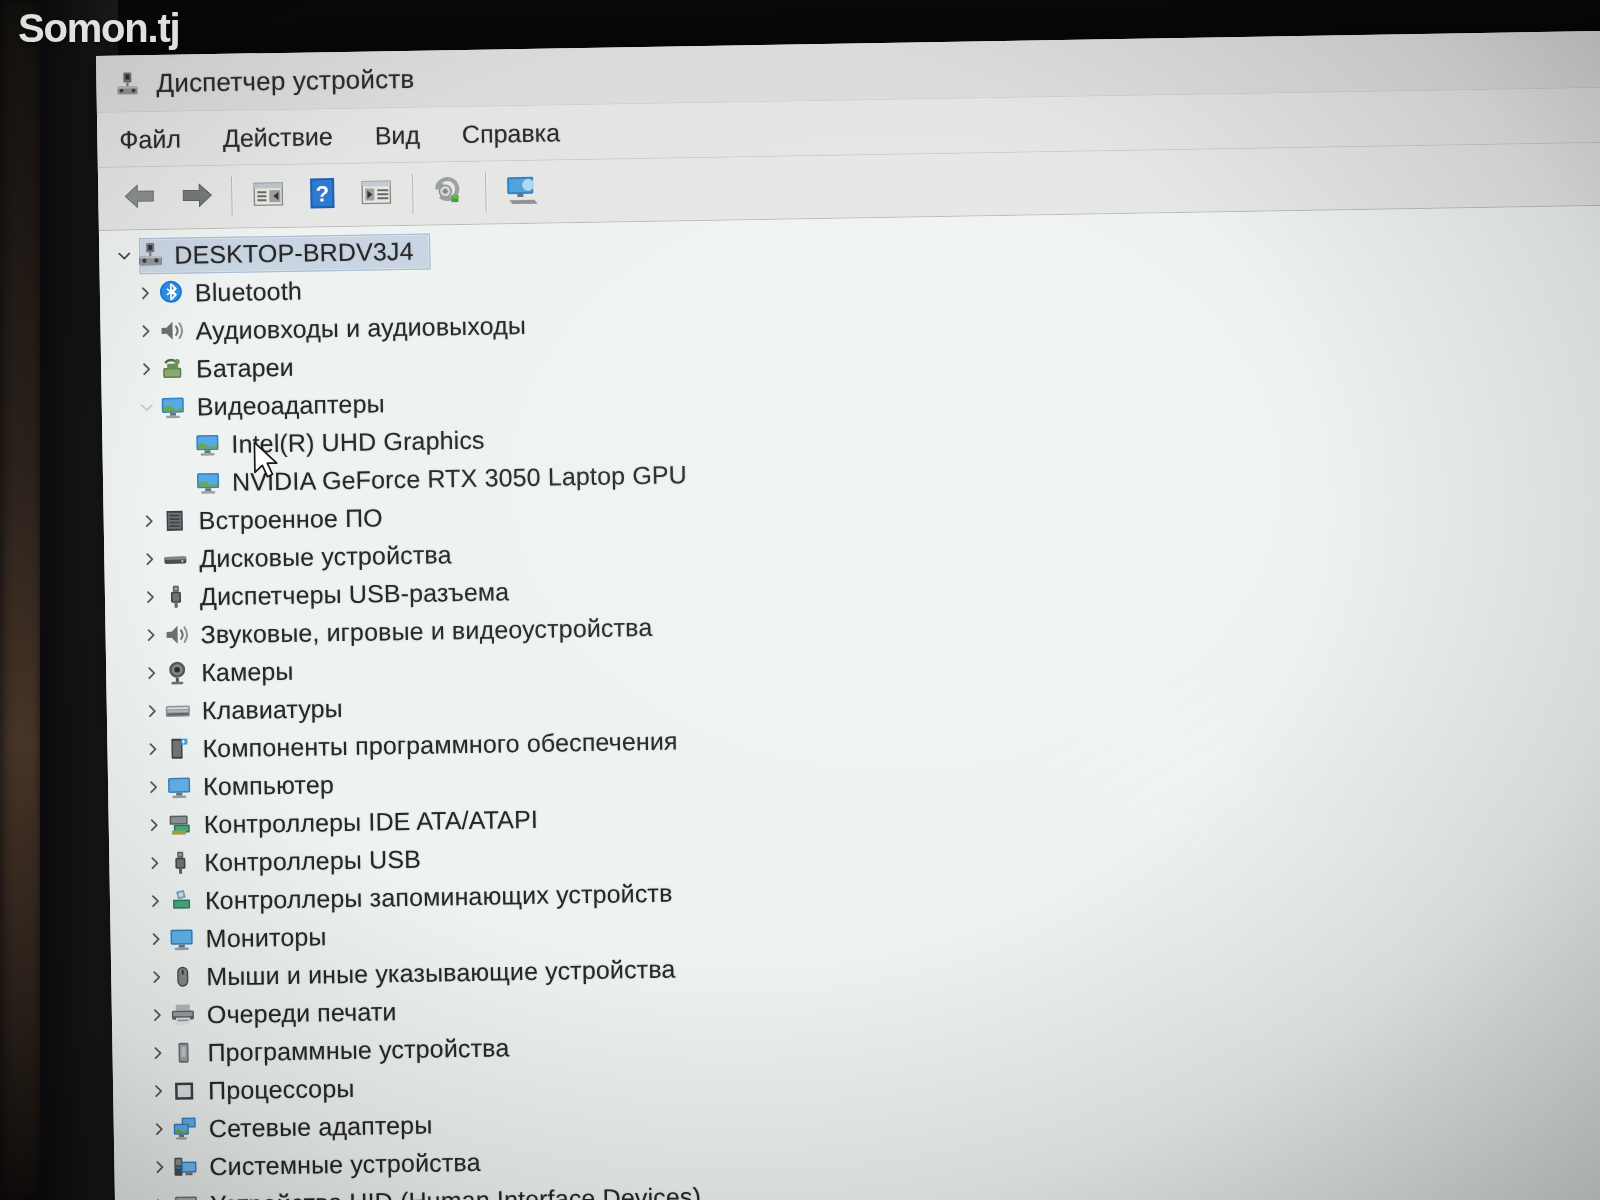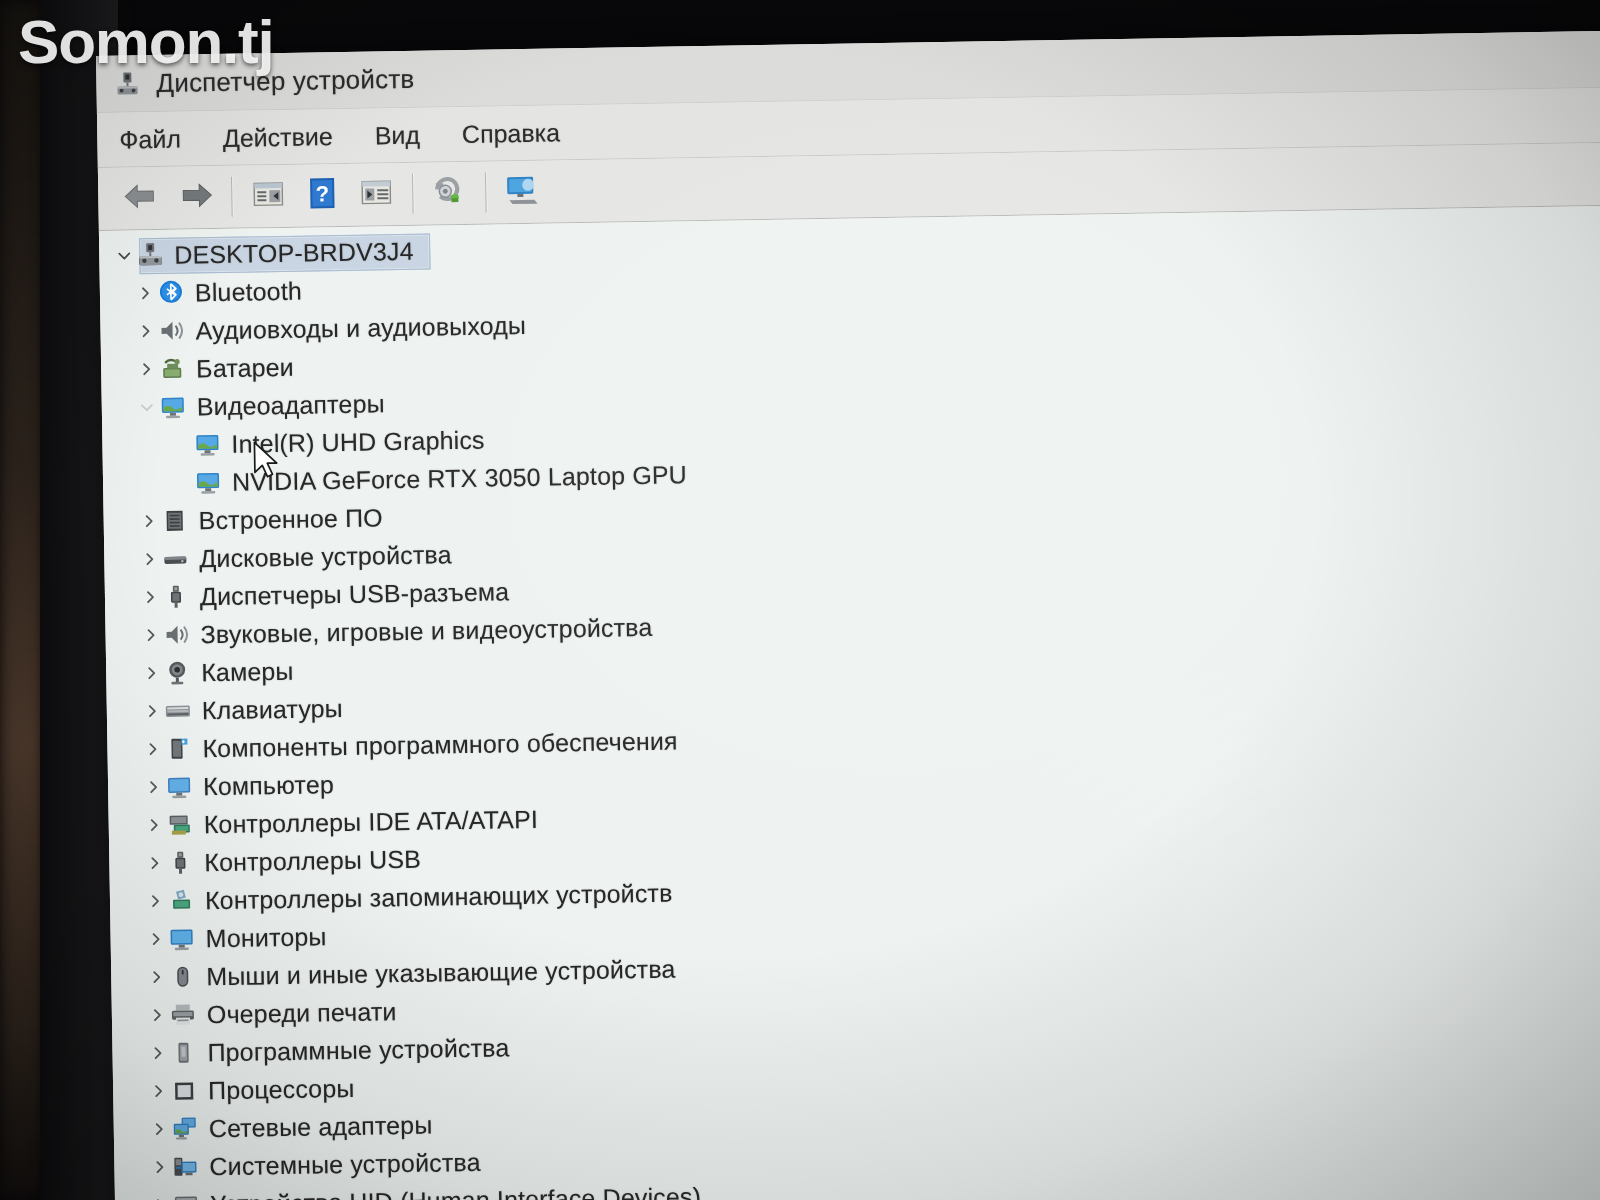--- a/index.html
+++ b/index.html
@@ -135,21 +135,21 @@
       rgba(0,0,0,0) 46%, rgba(0,0,0,.10) 72%, rgba(0,0,0,.30) 100%);
   }
   #softness{
     position:absolute;inset:0;pointer-events:none;z-index:42;
     backdrop-filter:blur(.55px);
   }
 
   
   #watermark{
     position:absolute;left:18px;top:6px;z-index:60;
-    font-size:62px;font-weight:bold;letter-spacing:-1.2px;
+    font-size:40px;font-weight:bold;letter-spacing:-1.2px;
     color:rgba(248,248,248,.90);
     text-shadow:0 2px 5px rgba(0,0,0,.65);
     pointer-events:none;
   }
 </style>
 </head>
 <body>
 
 <div id="scene">
 

